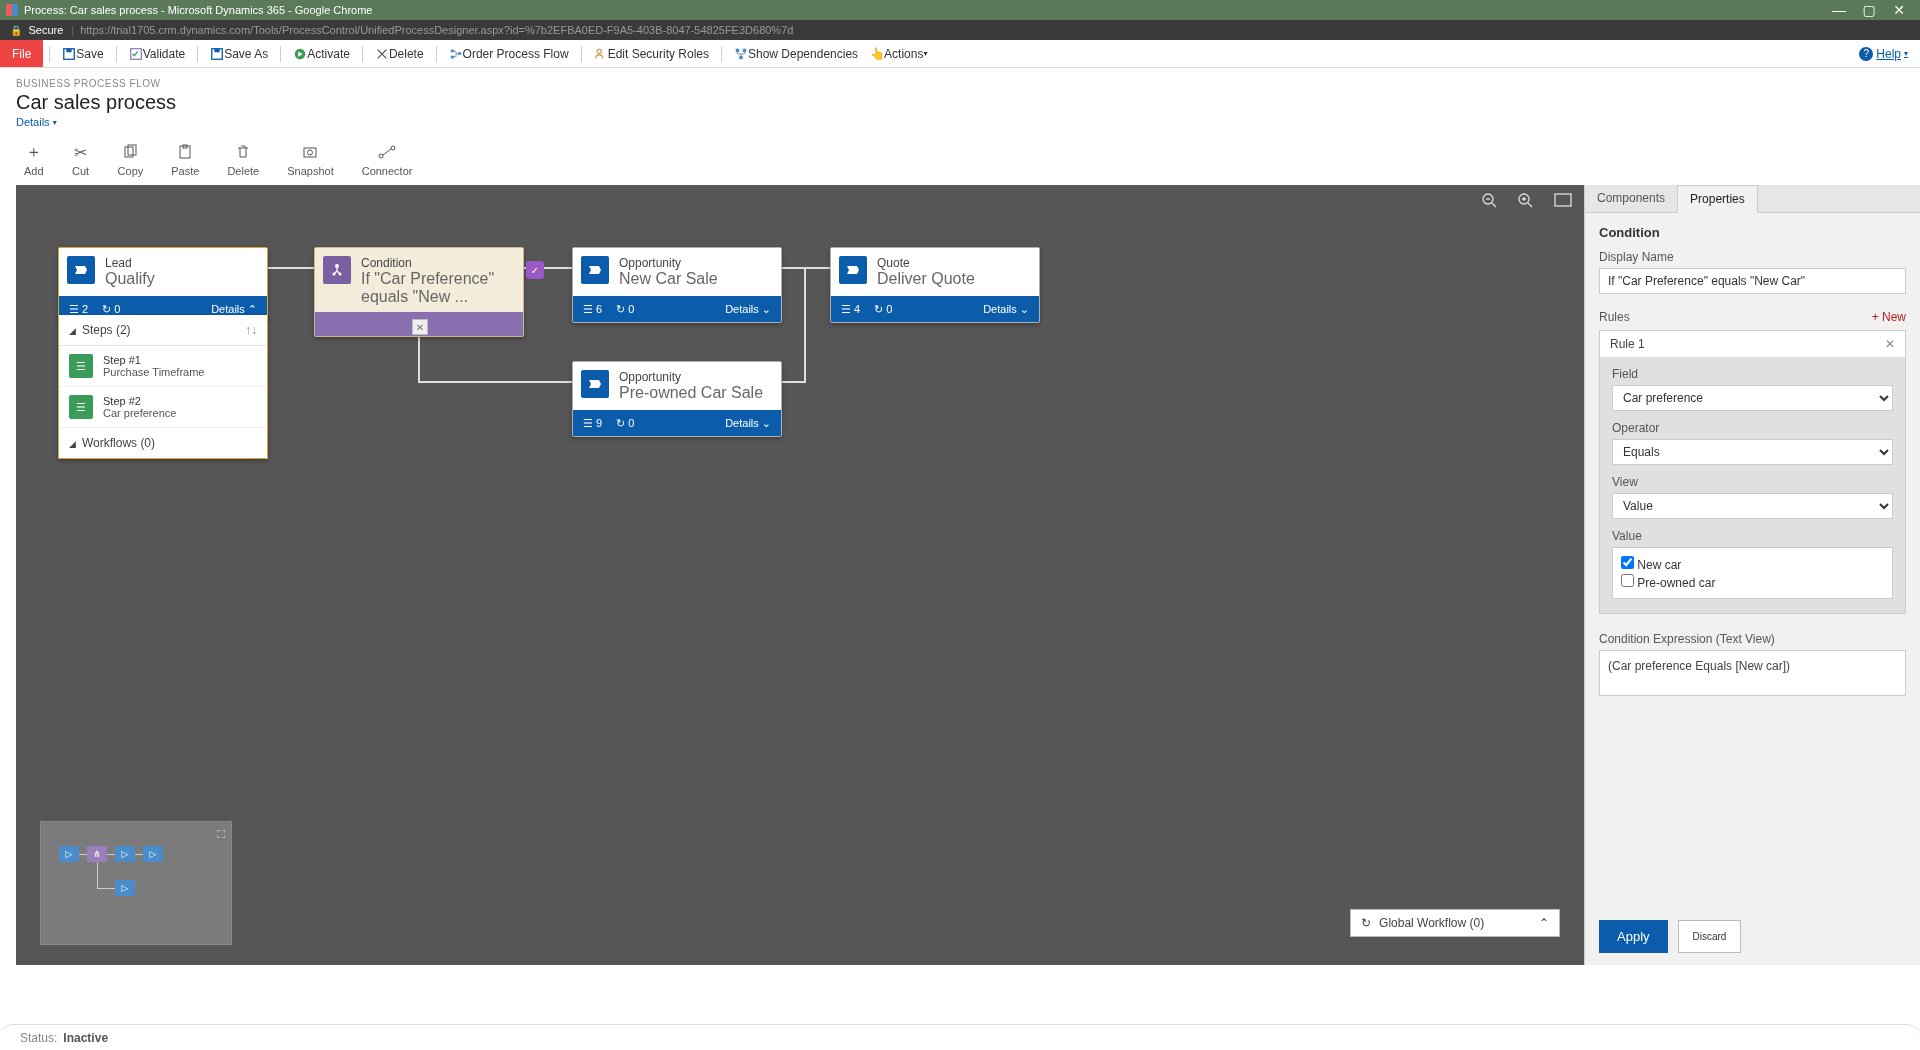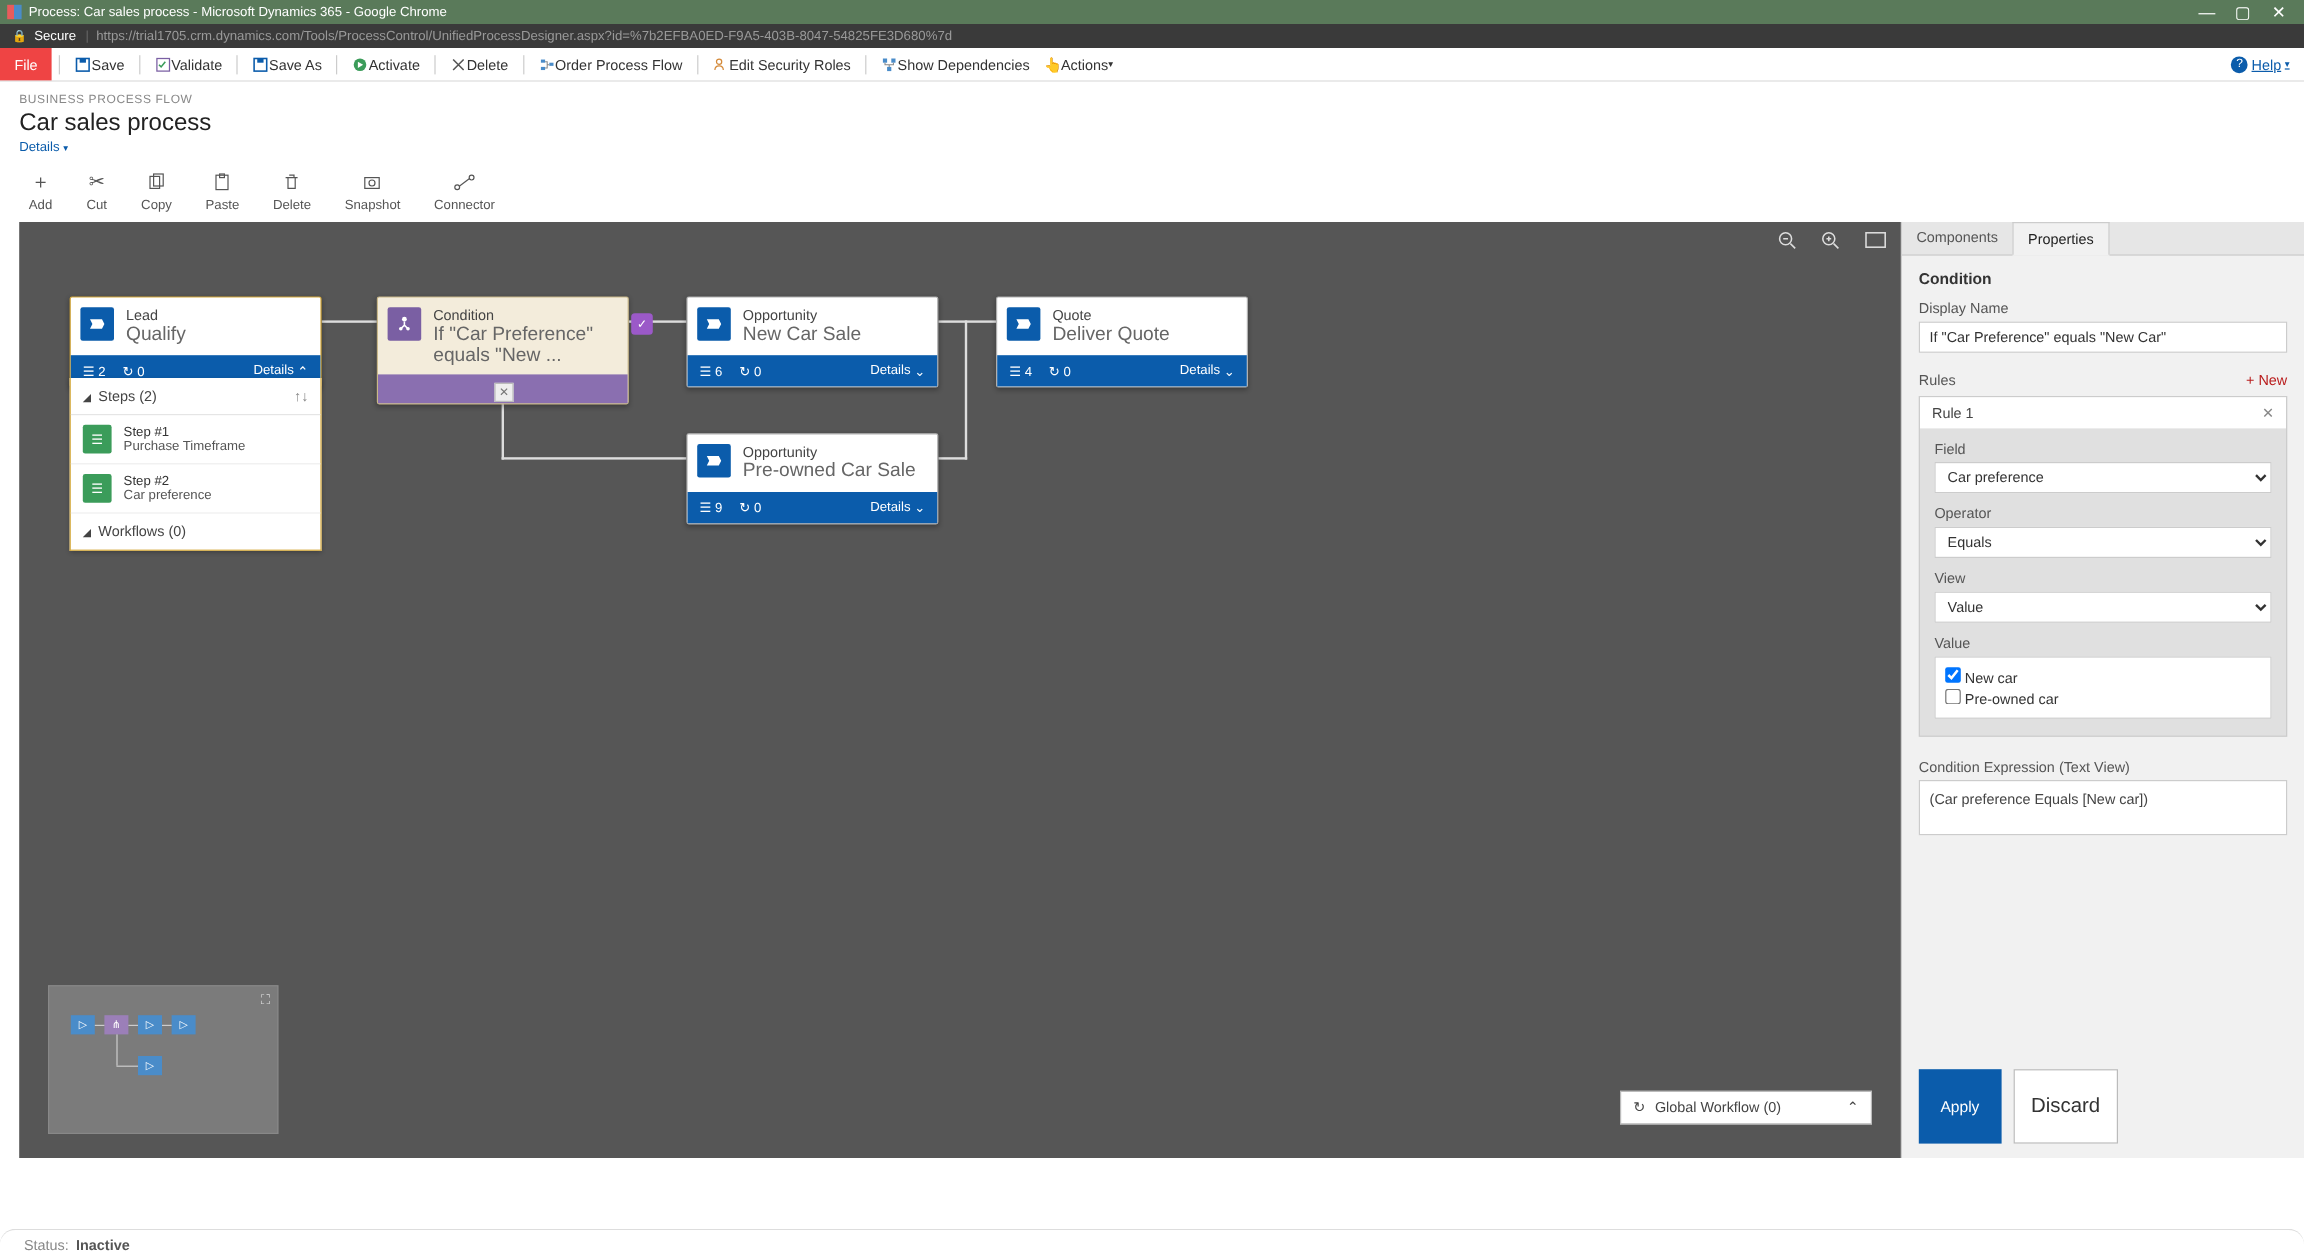--- a/index.html
+++ b/index.html
@@ -106,21 +106,21 @@
 .rule-box { background: #e0e0e0; border: 1px solid #ccc; padding: 10px 12px 14px; margin-top: 6px; position: relative; }
 .rule-box .rtitle { font-size: 12px; color: #444; margin-bottom: 4px; display: flex; justify-content: space-between; background: #ffffff; margin: -10px -12px 8px; padding: 6px 10px; }
 .rule-box .rtitle .rx { color: #888; cursor: pointer; }
 .val-box { background: #fff; border: 1px solid #ccc; padding: 6px 8px; }
 .val-box label { display: block; font-size: 12px; color: #333; margin: 2px 0; }
 
 .expr-box { background: #fff; border: 1px solid #ccc; padding: 8px; min-height: 46px; font-size: 12px; color: #444; }
 
 .pactions { padding: 12px 14px; display: flex; gap: 10px; }
 .pactions .apply { background: #0b5cab; color: #fff; border: none; padding: 7px 18px; font-size: 13px; cursor: pointer; }
-.pactions .discard { background: #fff; color: #333; border: 1px solid #bbb; padding: 20px 14px; font-size: 17px; cursor: pointer; }
+.pactions .discard { background: #fff; color: #333; border: 1px solid #bbb; padding: 10px 14px; font-size: 10px; cursor: pointer; }
 
 
 .statusbar { position: fixed; bottom: 0; left: 0; right: 0; height: 26px; background: #fff; border-top: 1px solid #ddd; display: flex; align-items: center; padding: 0 20px; font-size: 12px; color: #555; border-radius: 13px; }
 .statusbar .slbl { color: #888; margin-right: 6px; }
 
 
 svg { display: block; }
 </style>
 </head>
 <body>

